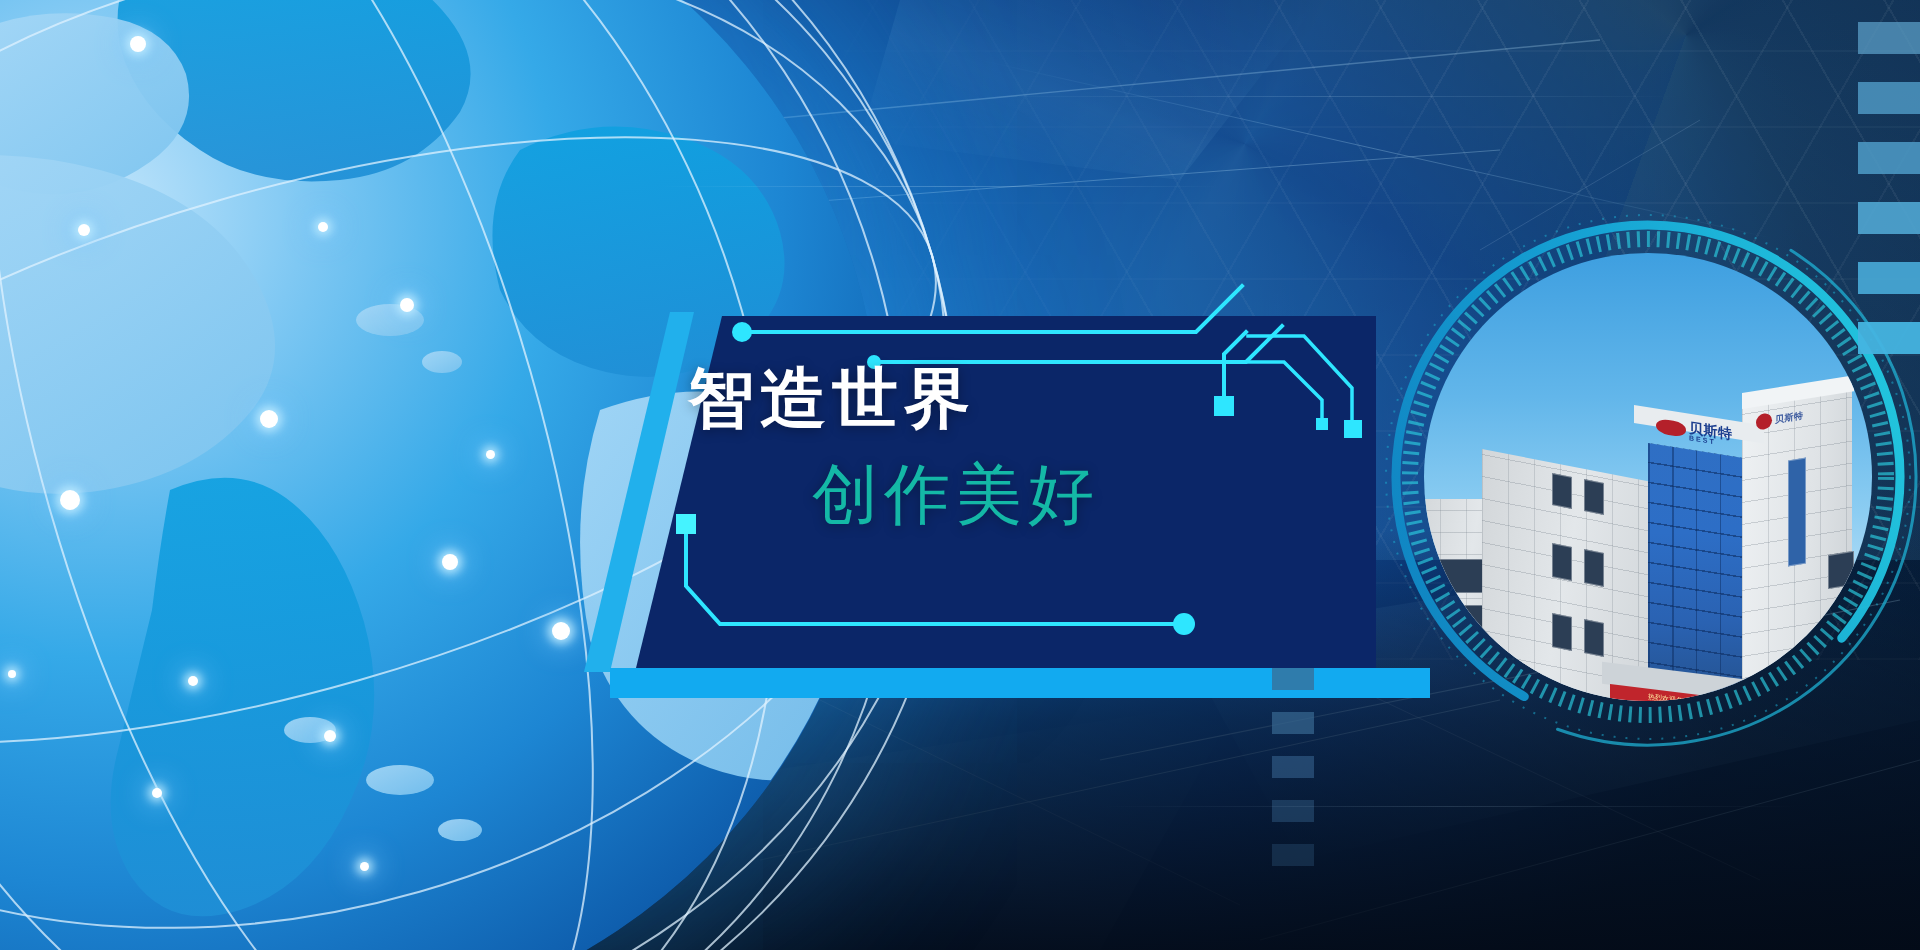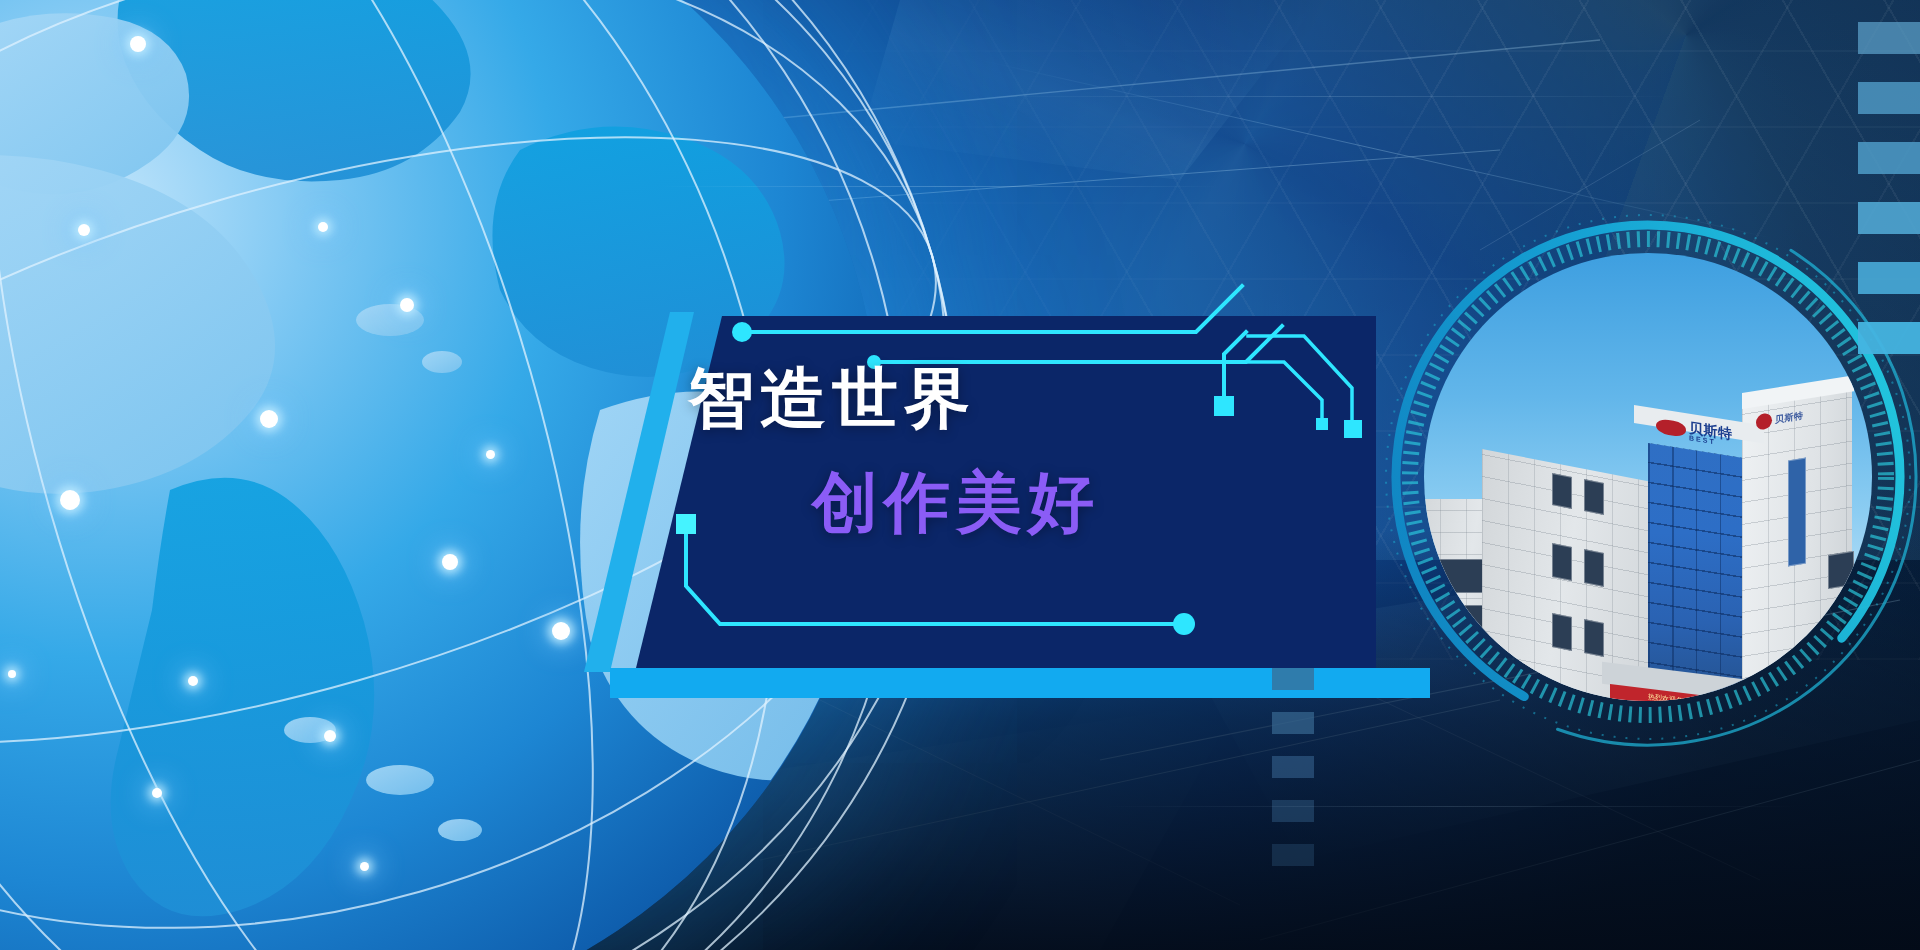--- a/index.html
+++ b/index.html
@@ -119,22 +119,22 @@
     position:absolute;left:-26px;bottom:-30px;width:820px;height:30px;
     background:#12aaf0;
   }
   .title-wrap{position:absolute;left:0;top:0;width:100%;height:100%;}
   .line1{
     position:absolute;left:52px;top:38px;
     color:#fff;font-size:66px;font-weight:bold;letter-spacing:6px;
     text-shadow:0 2px 12px rgba(0,0,0,.35);
   }
   .line2{
-    position:absolute;left:176px;top:142px;
-    color:#8b5cf6;font-size:66px;font-weight:bold;letter-spacing:6px;
+    position:absolute;left:176px;top:134px;
+    color:#14b8a6;font-size:66px;font-weight:normal;letter-spacing:6px;
     text-shadow:0 2px 12px rgba(0,0,0,.35);
   }
   .subtitle{
     position:absolute;left:52px;top:244px;
     color:#fff;font-size:27px;font-weight:bold;letter-spacing:3px;
   }
 
   
   .trace{position:absolute;}
   .trace svg{display:block;overflow:visible;}

